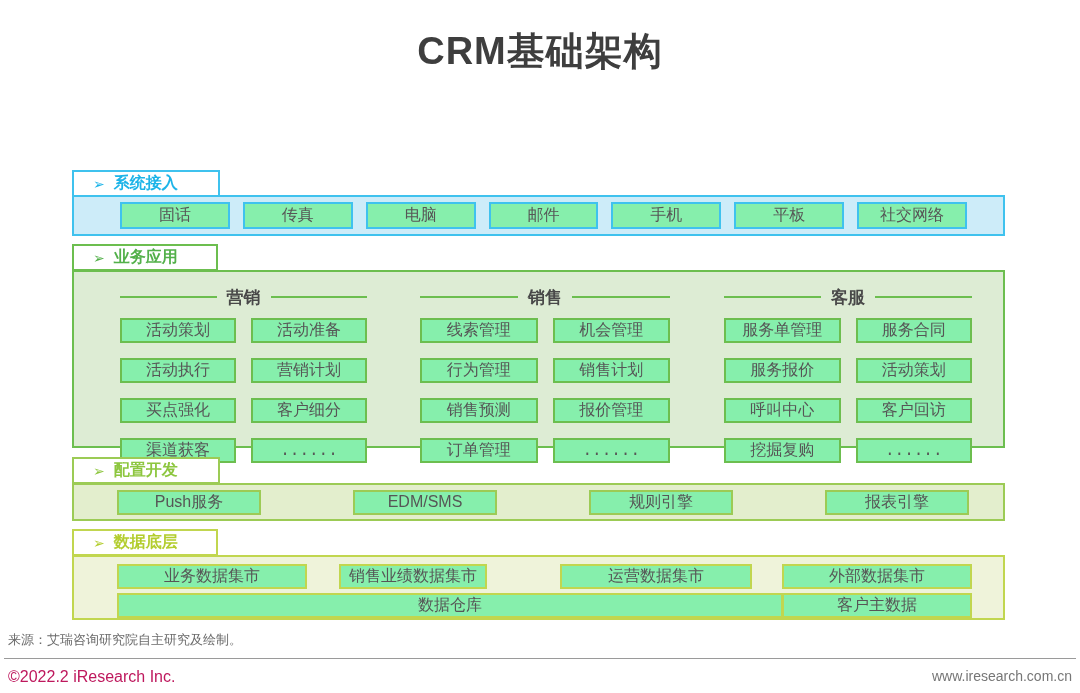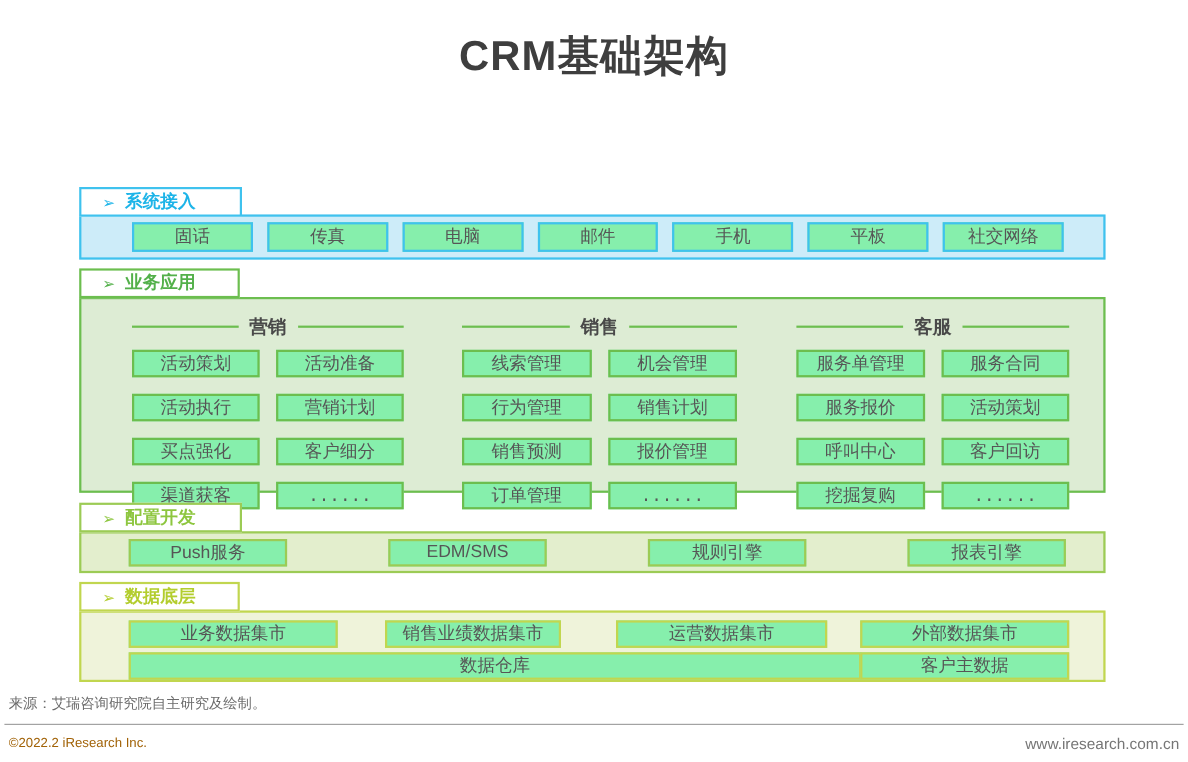--- a/index.html
+++ b/index.html
@@ -55,30 +55,30 @@
   #sec3-tab{left:72px;top:457px;width:148px;}
   #sec3-body{left:72px;top:483px;width:933px;height:38px;display:flex;align-items:center;
              justify-content:space-between;padding:0 34px 0 43px;}
   #sec3-body .bx{width:144px;}
 
   
   #sec4-tab{left:72px;top:529px;width:146px;}
   #sec4-body{left:72px;top:555px;width:933px;height:65px;}
   #sec4-body .bx{position:absolute;}
   .d-r1c1{left:43px;top:7px;width:190px;}
-  .d-r1c2{left:276px;top:7px;width:160px;}
+  .d-r1c2{left:265px;top:7px;width:148px;}
   .d-r1c3{left:486px;top:7px;width:192px;}
   .d-r1c4{left:708px;top:7px;width:190px;}
   .d-r2c1{left:43px;top:36px;width:666px;}
   .d-r2c2{left:708px;top:36px;width:190px;}
 
   
   .source-note{position:absolute;left:8px;top:631px;font-size:13px;color:#6b6b6b;}
   .footer-divider{position:absolute;left:4px;right:4px;top:658px;height:1px;background:#9a9a9a;}
-  .copyright{position:absolute;left:8px;top:668px;font-size:12px;color:#a16207;}
+  .copyright{position:absolute;left:8px;top:668px;font-size:16px;color:#be185d;}
   .website{position:absolute;right:8px;top:668px;font-size:14px;color:#767676;}
 </style>
 </head>
 <body>
 
 <div class="page">
 
   <div class="title">CRM基础架构</div>
 
   <div class="sec-tab tab-blue" id="sec1-tab">

